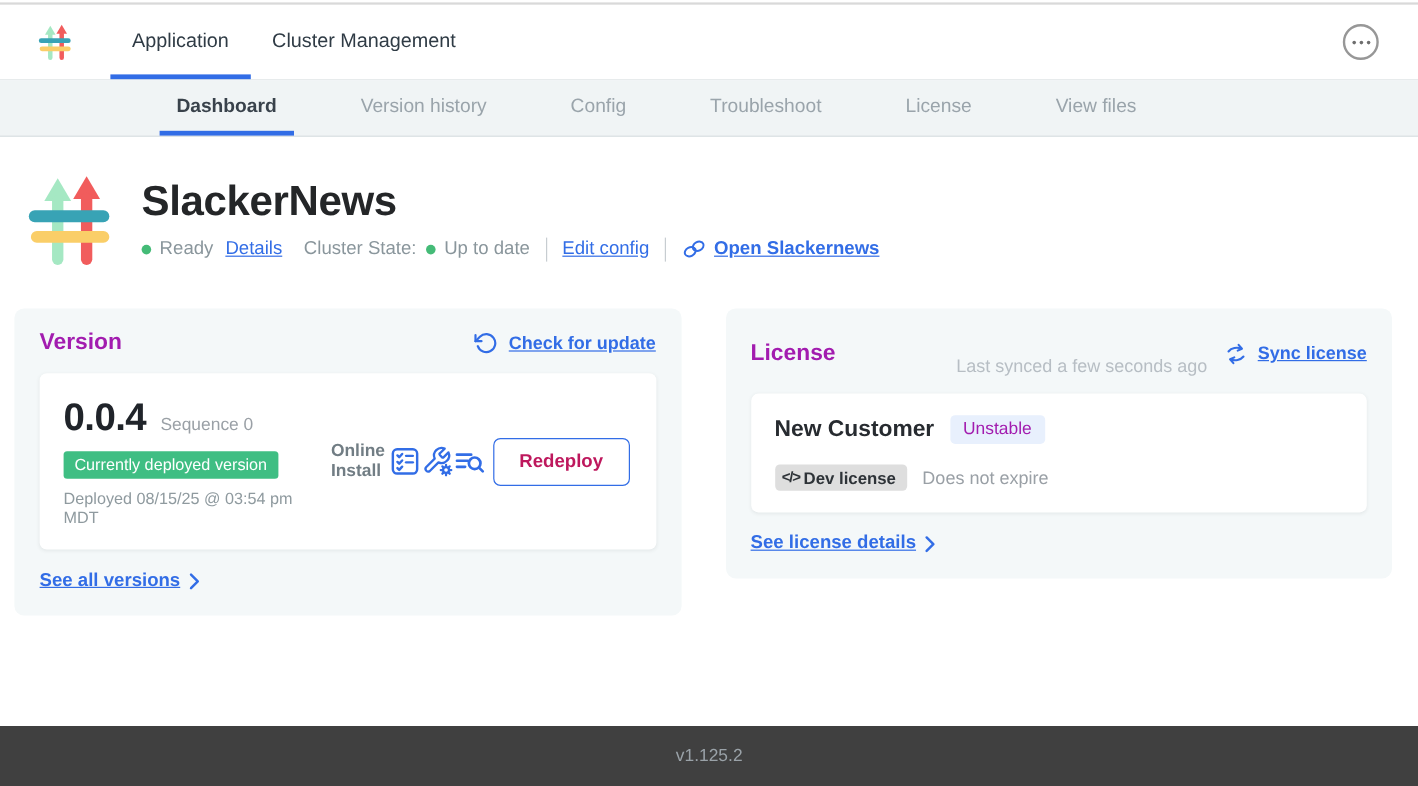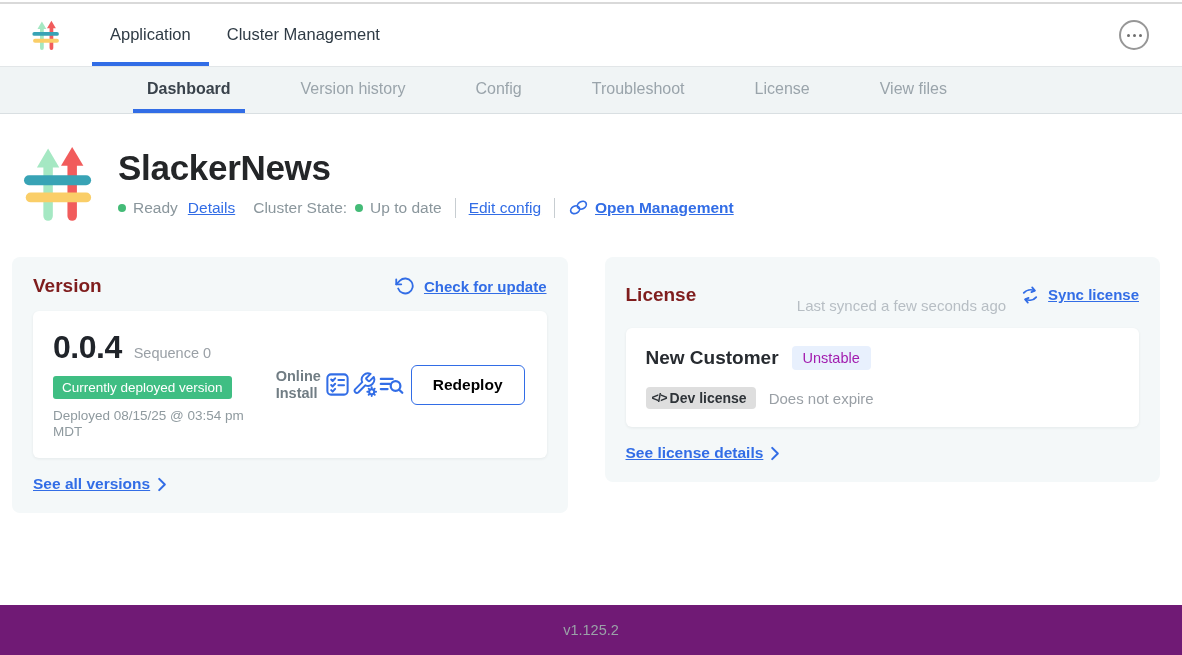--- a/index.html
+++ b/index.html
@@ -73,21 +73,21 @@
   .status-row .cluster-label { margin-left: 18px; margin-right: 8px; }
   .v-sep { width: 1px; height: 20px; background: #c7cdd1; margin: 0 13px; flex: none; }
   .inline-icon { display: inline-flex; align-items: center; color: #326de6; }
   .inline-icon svg { display: block; }
   .open-app { display: flex; align-items: center; gap: 6px; }
 
   
   .cards { display: flex; align-items: flex-start; gap: 37px; margin: 27px 22px 0 12px; }
   .card { flex: 1 1 0; background: #f4f8f9; border-radius: 8px; padding: 18px 21px 20px 21px; }
   .card-header { display: flex; align-items: center; justify-content: space-between; }
-  .card-title { font-size: 19px; font-weight: 700; color: #7f1d1d; }
+  .card-title { font-size: 19px; font-weight: 700; color: #a21caf; }
   .card-header-right { display: flex; align-items: center; gap: 9px; font-size: 15px; }
   .last-synced { color: #b7bec4; font-size: 15px; margin-right: 5px; margin-top: 22px; }
   .inner-box {
     margin-top: 14px; background: #fff; border-radius: 6px;
     box-shadow: 0 1px 3px rgba(50,60,70,0.08);
     padding: 18px 20px;
   }
   .version-box { display: flex; justify-content: space-between; align-items: center; }
   .version-num-row { display: flex; align-items: baseline; }
   .version-num { font-size: 32px; font-weight: 700; color: #20242a; letter-spacing: -0.5px; }
@@ -99,21 +99,21 @@
     padding: 4px 9px; border-radius: 3px;
   }
   .deployed-at { margin-top: 9px; font-size: 13.5px; color: #8f9a9f; max-width: 212px; line-height: 1.2; }
   .version-actions { display: flex; align-items: center; padding-right: 2px; }
   .install-type { font-size: 14.5px; font-weight: 700; color: #717d84; line-height: 1.15; width: 48px; }
   .action-icon { width: 27px; height: 27px; color: #326de6; cursor: pointer; }
   .action-icon svg { width: 100%; height: 100%; display: block; }
   .redeploy-btn {
     margin-left: 6px; background: #fff;
     border: 1.5px solid #326de6; border-radius: 6px;
-    color: #000000; font-weight: 700; font-size: 15.5px;
+    color: #be185d; font-weight: 700; font-size: 15.5px;
     padding: 10px 21px; cursor: pointer;
     font-family: "Liberation Sans", sans-serif;
   }
   .card-footer-link { margin-top: 17px; display: flex; align-items: center; gap: 7px; font-size: 15.5px; }
   .chevron { color: #326de6; display: inline-flex; }
 
   
   .license-row1 { display: flex; align-items: center; }
   .customer-name { font-size: 19px; font-weight: 700; color: #272b30; }
   .channel-badge {
@@ -126,21 +126,21 @@
     font-size: 14px; font-weight: 700;
     padding: 3px 9px 3px 6px; border-radius: 4px;
     display: flex; align-items: center; gap: 3px;
   }
   .code-glyph { font-size: 12.5px; font-weight: 700; letter-spacing: -1px; }
   .expiry { margin-left: 13px; color: #9aa0a6; font-size: 15px; }
 
   
   .footer {
     position: absolute; left: 0; right: 0; bottom: 0; height: 50px;
-    background: #701a75;
+    background: #404040;
     display: flex; align-items: center; justify-content: center;
     color: #9aa2a8; font-size: 14.5px;
   }
 </style>
 </head>
 <body>
 
 <div class="top-line"></div>
 
 <header class="navbar">
@@ -215,21 +215,21 @@
         <span class="v-sep"></span>
         <span class="link medium">Edit config</span>
         <span class="v-sep"></span>
         <span class="open-app">
           <span class="inline-icon">
             <svg width="21" height="21" viewBox="0 0 24 24" fill="none" stroke="currentColor" stroke-width="1.9">
               <ellipse cx="8.2" cy="14.6" rx="5.4" ry="4.1" transform="rotate(-28 8.2 14.6)"></ellipse>
               <ellipse cx="15.8" cy="9.4" rx="5.4" ry="4.1" transform="rotate(-28 15.8 9.4)"></ellipse>
             </svg>
           </span>
-          <span class="link bold">Open Management</span>
+          <span class="link bold">Open Slackernews</span>
         </span>
       </div>
     </div>
   </div>
 
   <div class="cards">
 
     <section class="card">
       <div class="card-header">
         <span class="card-title">Version</span>

